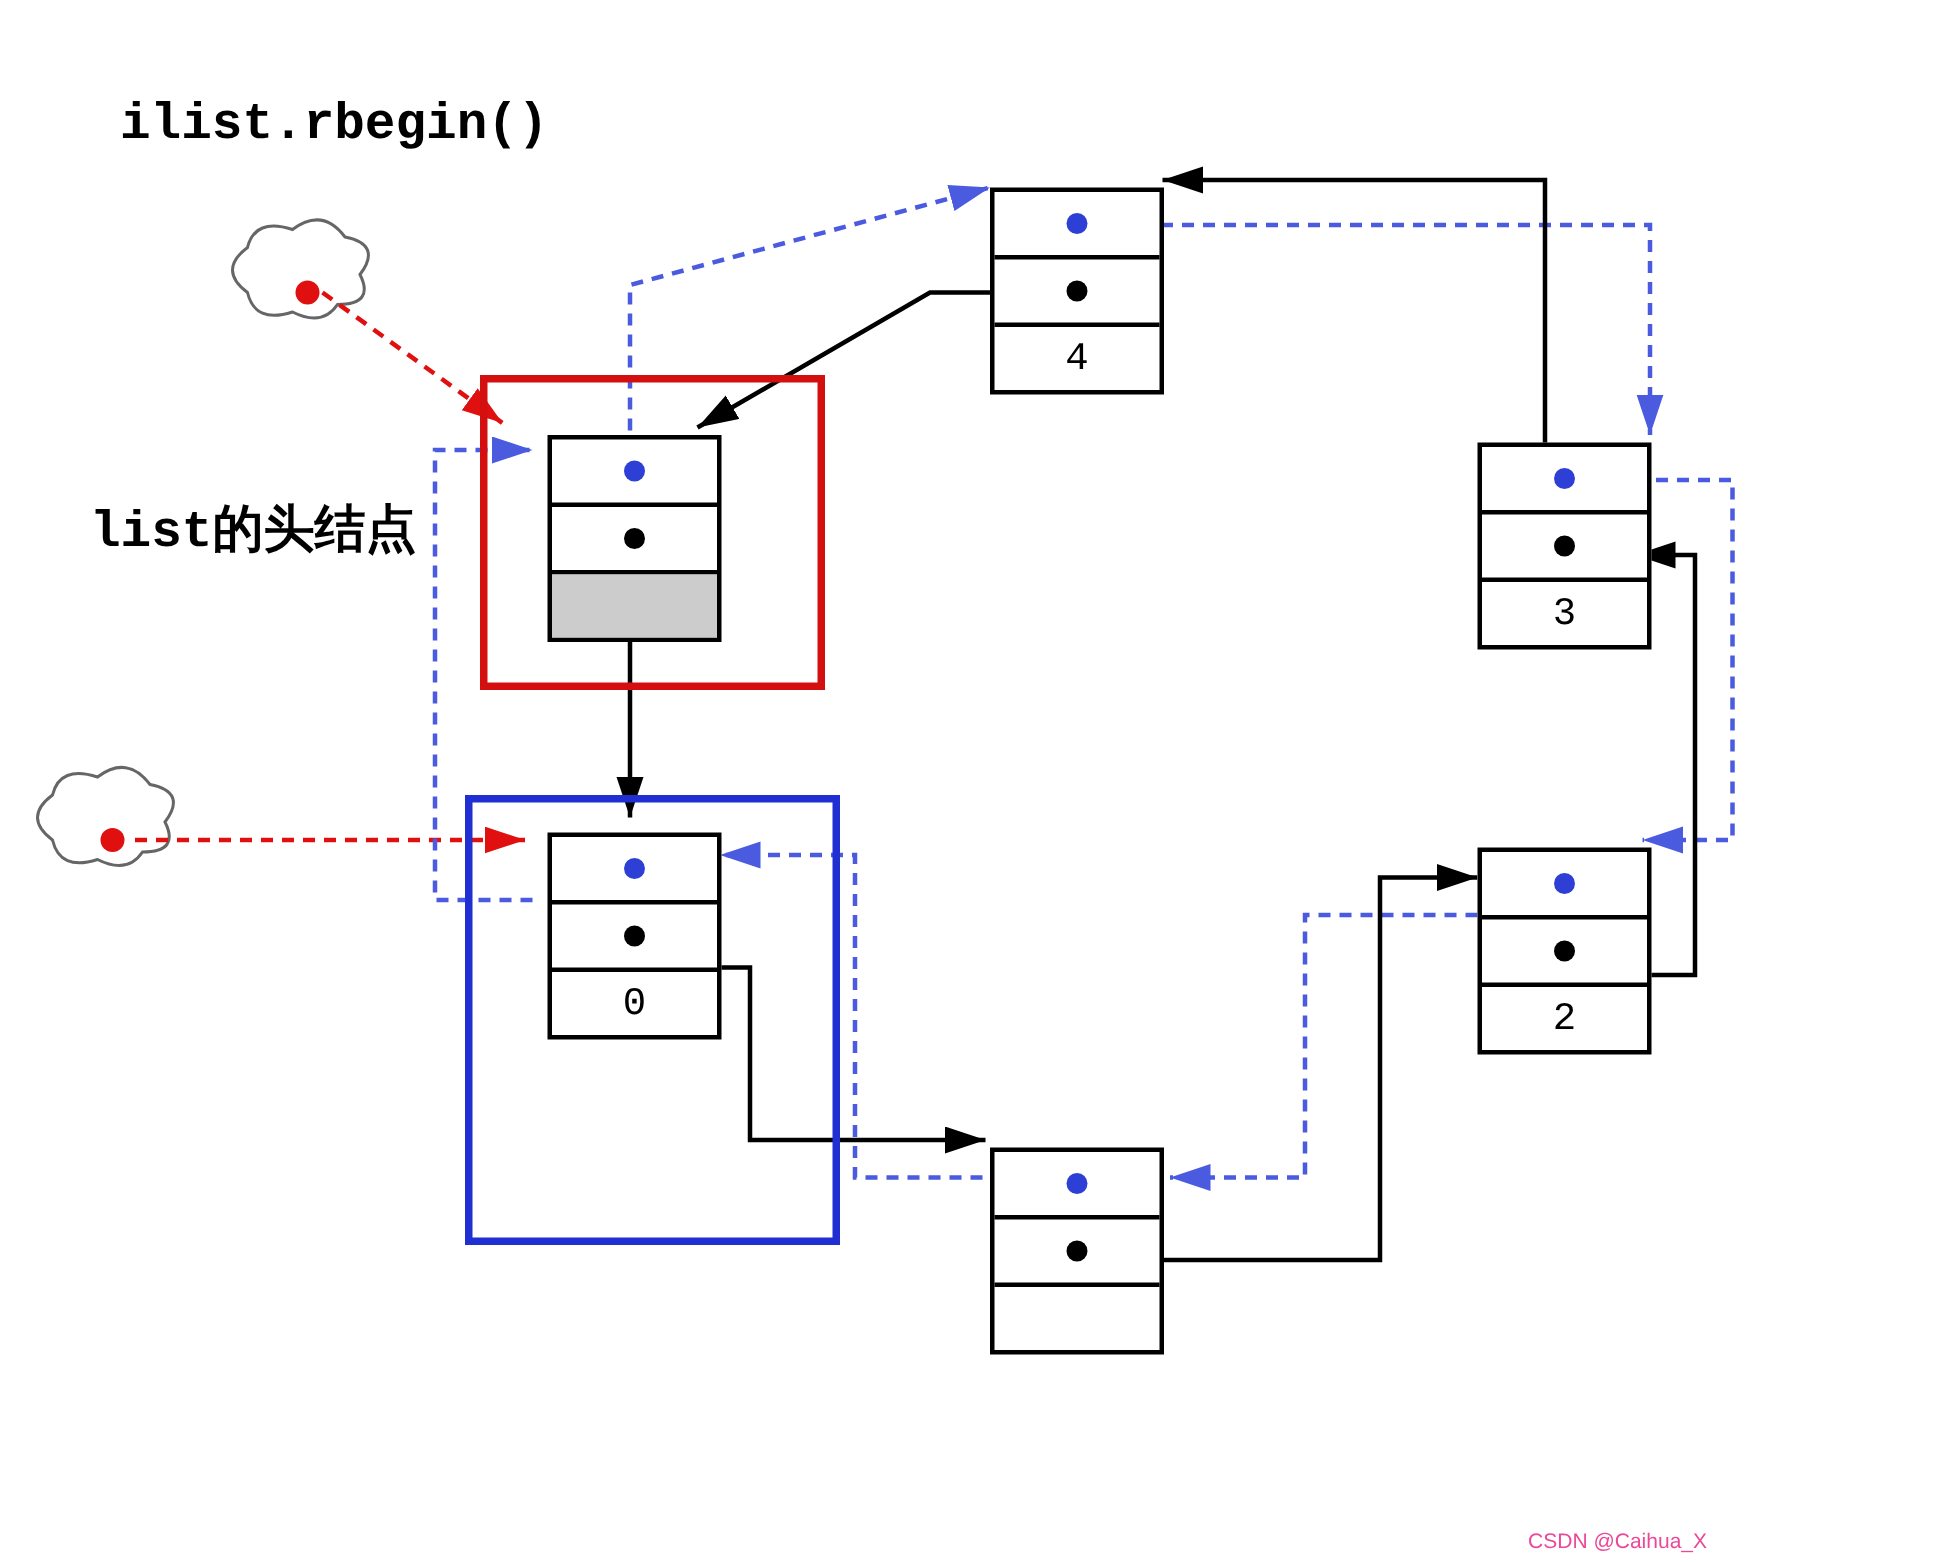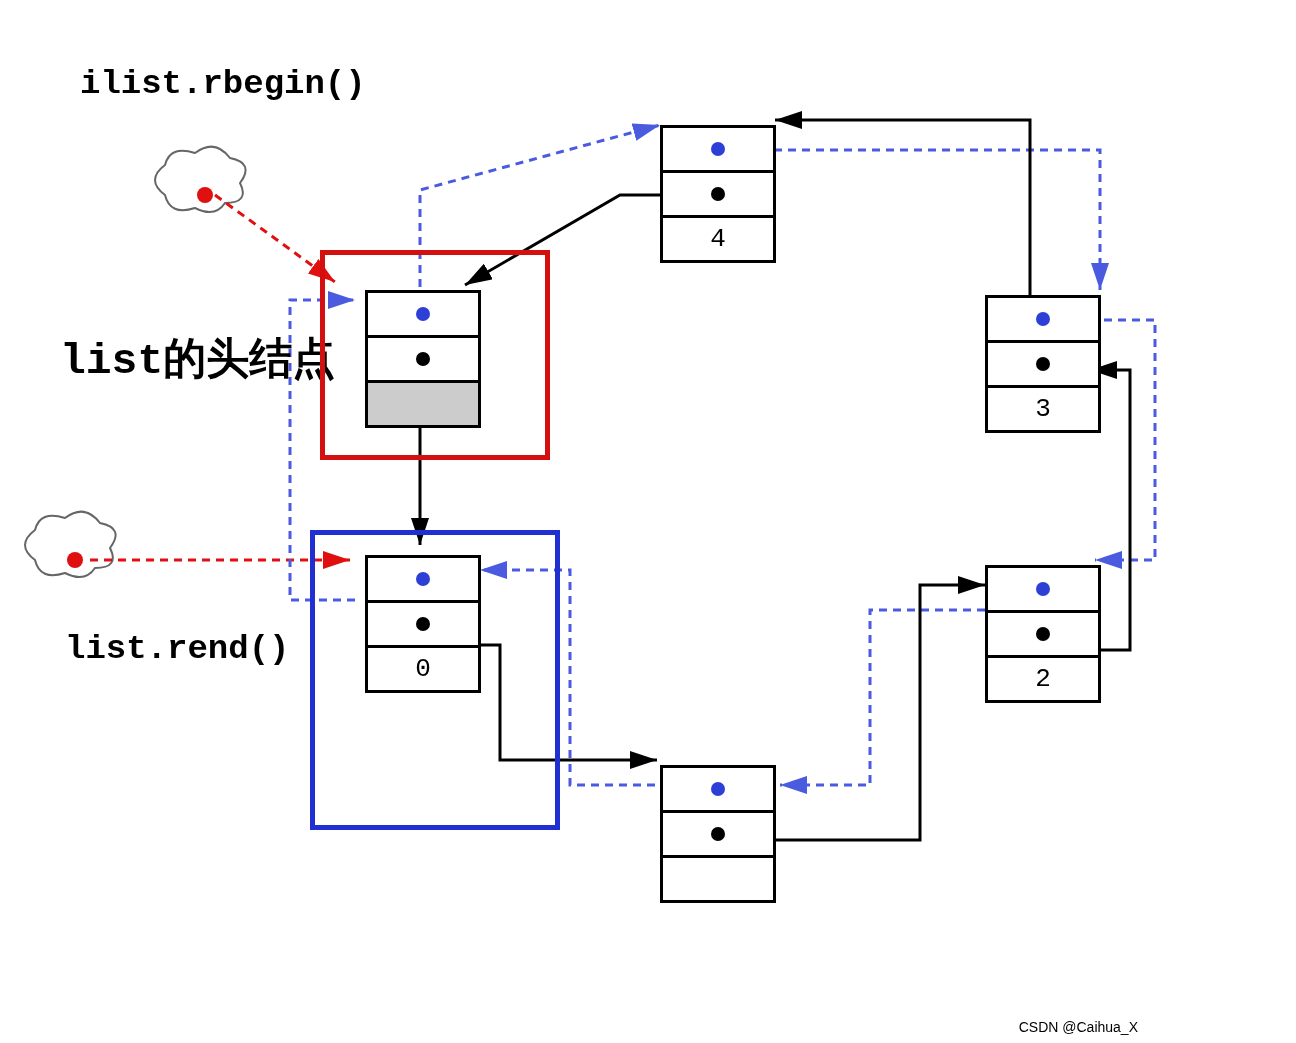--- a/index.html
+++ b/index.html
@@ -7,21 +7,21 @@
   .label{position:absolute;font-size:30px;font-weight:bold;color:#000;white-space:nowrap}
   .node{position:absolute;width:110px;border:3px solid #000;background:#fff}
   .cell{height:42px;border-bottom:3px solid #000;position:relative}
   .cell:last-child{border-bottom:none}
   .dot-b{position:absolute;width:14px;height:14px;background:#2e3fd6;border-radius:50%;left:50%;top:50%;transform:translate(-50%,-50%)}
   .dot-k{position:absolute;width:14px;height:14px;background:#000;border-radius:50%;left:50%;top:50%;transform:translate(-50%,-50%)}
   .val{position:absolute;left:0;right:0;top:50%;transform:translateY(-50%);text-align:center;font-size:26px;font-family:"Courier New",monospace}
   .grey{background:#ccc}
   .hbox{position:absolute;border:5px solid}
   svg{position:absolute;left:0;top:0}
-  .watermark{position:absolute;right:10px;bottom:8px;color:#000000;font-size:14px;font-family:Arial,sans-serif}
+  .watermark{position:absolute;right:10px;bottom:8px;color:#ec4899;font-size:14px;font-family:Arial,sans-serif}
 </style>
 </head>
 <body>
 
 <div id="stage">
 
   <svg width="1296" height="1043">
     <defs>
       <marker id="ah-k" markerWidth="10" markerHeight="10" refX="9" refY="3" orient="auto">
         <path d="M0,0 L0,6 L9,3 z" fill="#000"></path>
@@ -65,22 +65,21 @@
     <path d="M740,840 L920,840 L920,585 L985,585" stroke="#000" stroke-width="3" fill="none" marker-end="url(#ah-k)"></path>
 
     <path d="M1050,650 L1130,650 L1130,370 L1090,370" stroke="#000" stroke-width="3" fill="none" marker-end="url(#ah-k)"></path>
 
     <path d="M1030,300 L1030,120 L775,120" stroke="#000" stroke-width="3" fill="none" marker-end="url(#ah-k)"></path>
 
     <path d="M710,195 L620,195 L465,285" stroke="#000" stroke-width="3" fill="none" marker-end="url(#ah-k)"></path>
   </svg>
 
   <div class="label" style="left:80px;top:65px;font-size:34px">ilist.rbegin()</div>
-  <div class="label" style="left:60px;top:330px;font-size:43px">list的头结点</div>
-  <div class="label" style="left:65px;top:630px;font-size:34px">list.rend()</div>
+  <div class="label" style="left:60px;top:330px;font-size:34px">list的头结点</div>
 
   <div class="node" style="left:365px;top:290px">
     <div class="cell">
         <span class="dot-b"></span>
       </div>
     <div class="cell">
         <span class="dot-k"></span>
       </div>
     <div class="cell grey">
         <span class="val"></span>

